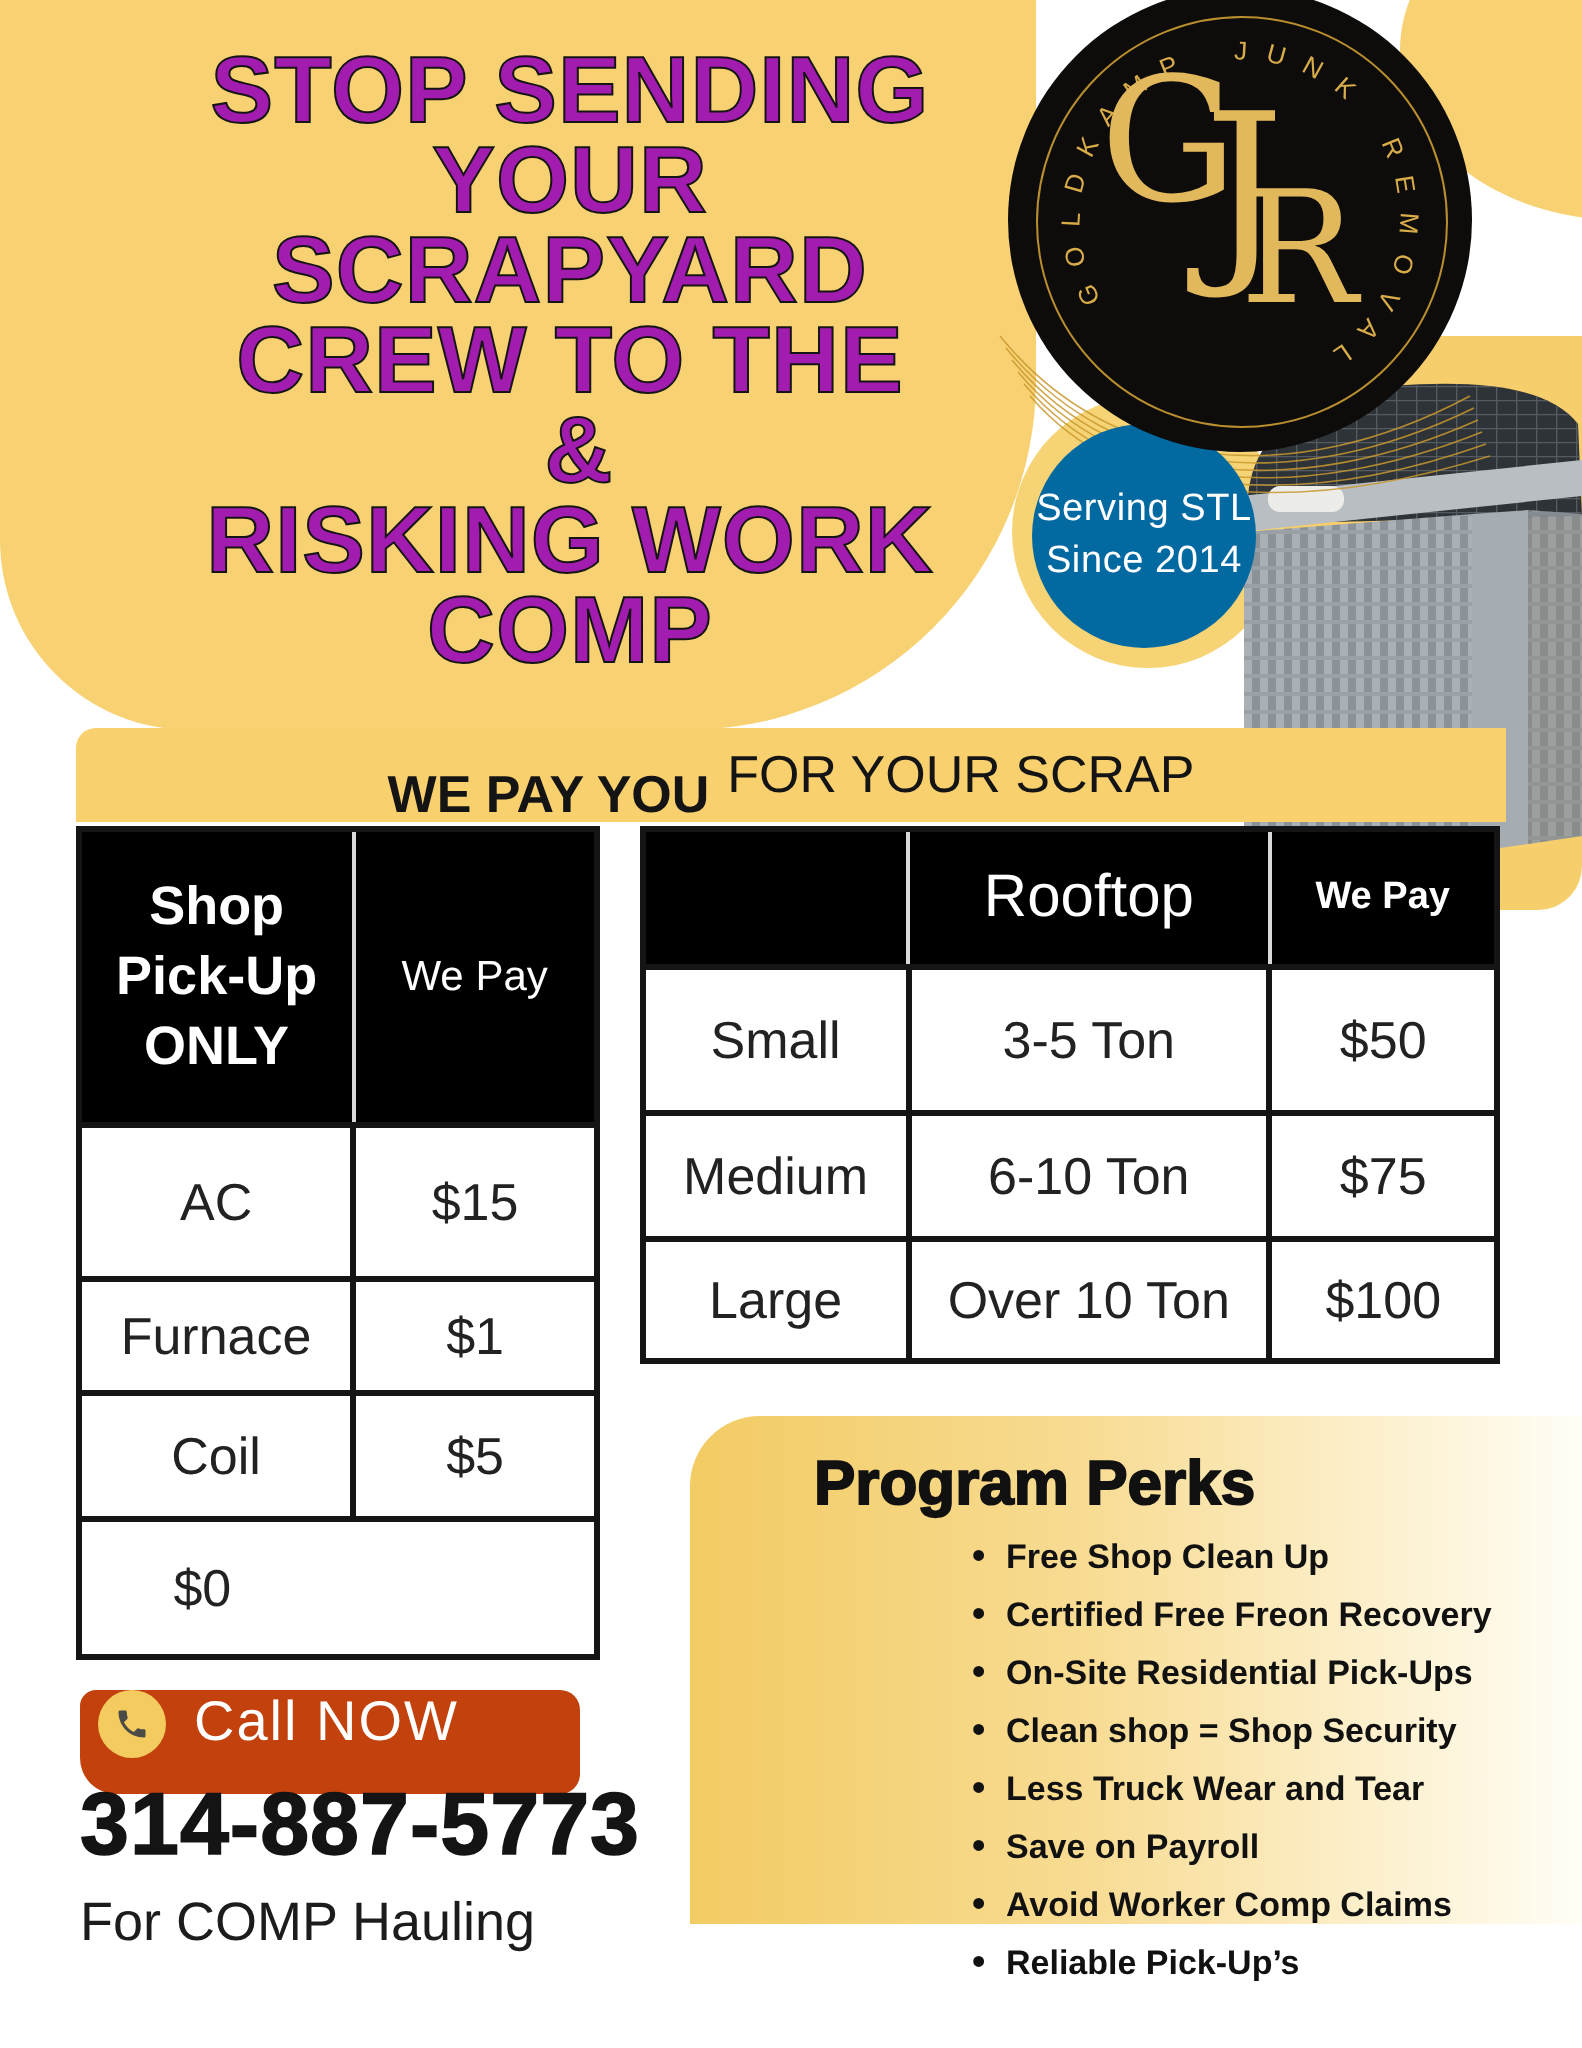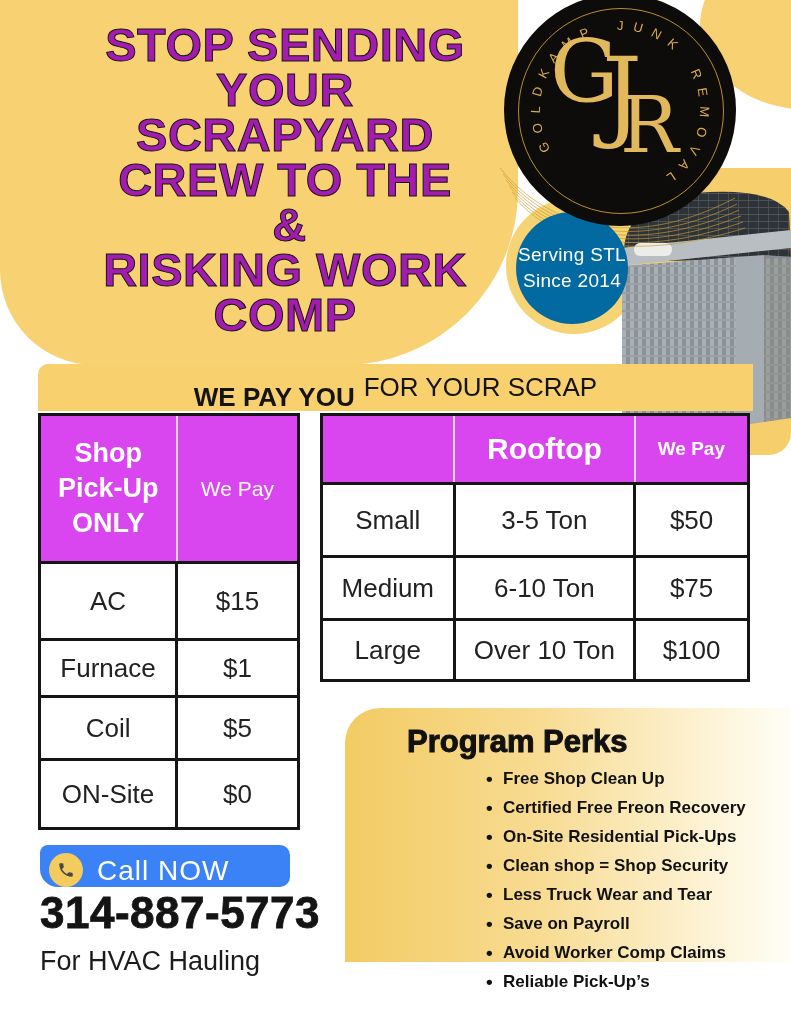--- a/index.html
+++ b/index.html
@@ -44,45 +44,45 @@
   
   .banner{left:38px;top:364px;width:715px;height:47px;background:#F8D06E;z-index:5;
           border-radius:10px 0 0 0;display:flex;align-items:center;justify-content:center;
           font-size:26px;color:#141414;}
   .banner .b-bold{font-weight:700;margin-right:9px;margin-top:20px;}
 
   
   .tbl{z-index:5;background:#fff;border:3px solid #151515;box-sizing:border-box;}
   .shop-table{left:38px;top:413px;width:262px;}
   .roof-table{left:320px;top:413px;width:430px;}
-  .t-head{display:flex;background:#d946ef;color:#fff;align-items:stretch;}
+  .t-head{display:flex;background:#000000;color:#fff;align-items:stretch;}
   .shop-table .t-head{height:145px;}
   .roof-table .t-head{height:66px;}
   .t-cell{display:flex;align-items:center;justify-content:center;text-align:center;}
   .t-head .t-cell + .t-cell{border-left:2px solid #d9d9d9;}
   .t-row{display:flex;border-top:3px solid #151515;color:#222;}
   .t-row .t-cell + .t-cell{border-left:3px solid #151515;}
   .shop-table .c1{width:53%;}  .shop-table .c2{width:47%;}
   .roof-table .c1{width:31%;}  .roof-table .c2{width:42.5%;}  .roof-table .c3{width:26.5%;}
   .shop-head-title{font-size:27px;font-weight:700;line-height:1.3;}
   .shop-head-we{font-size:21px;font-weight:400;}
-  .roof-head-title{font-size:30px;font-weight:700;text-align:center;}
+  .roof-head-title{font-size:30px;font-weight:400;text-align:center;}
   .roof-head-we{font-size:19px;font-weight:700;}
   .t-row{font-size:26px;}
   .shop-table .t-row:nth-of-type(2){height:74px;}
   .shop-table .t-row:nth-of-type(3){height:54px;}
   .shop-table .t-row:nth-of-type(4){height:60px;}
   .shop-table .t-row:nth-of-type(5){height:66px;}
   .roof-table .t-row:nth-of-type(2){height:70px;}
   .roof-table .t-row:nth-of-type(3){height:60px;}
   .roof-table .t-row:nth-of-type(4){height:58px;}
 
   
-  .call-badge{left:40px;top:845px;width:250px;height:42px;background:#3b82f6;z-index:5;
-              border-radius:8px 10px 10px 18px;display:flex;align-items:flex-end;cursor:pointer;}
+  .call-badge{left:40px;top:845px;width:250px;height:52px;background:#c2410c;z-index:5;
+              border-radius:8px 10px 10px 18px;display:flex;align-items:flex-start;cursor:pointer;}
   .call-icon-circle{width:34px;height:34px;border-radius:50%;background:#F4CB5F;
                     margin-left:9px;display:flex;align-items:center;justify-content:center;}
   .call-label{color:#fff;font-size:28px;letter-spacing:1px;margin-left:14px;font-weight:400;}
   .phone{left:40px;top:888px;z-index:5;font-size:44px;font-weight:700;letter-spacing:.5px;
          color:#141414;-webkit-text-stroke:.8px #141414;}
   .tagline{left:40px;top:946px;z-index:5;font-size:27px;color:#1c1c1c;}
 
   
   .perks{left:345px;top:708px;width:446px;height:254px;z-index:3;border-radius:35px 0 0 0;
          background:linear-gradient(90deg,#F2CB63 0%,#F8DC94 45%,#FFFEF6 100%);}
@@ -185,21 +185,20 @@
     </div>
     <div class="t-row">
       <div class="t-cell c1">Furnace</div>
       <div class="t-cell c2">$1</div>
     </div>
     <div class="t-row">
       <div class="t-cell c1">Coil</div>
       <div class="t-cell c2">$5</div>
     </div>
     <div class="t-row">
-      <div class="t-cell c1">ON-Site</div>
       <div class="t-cell c2">$0</div>
     </div>
   </div>
 
   <div class="abs tbl roof-table">
     <div class="t-head">
       <div class="t-cell c1"></div>
       <div class="t-cell c2 roof-head-title">Rooftop</div>
       <div class="t-cell c3 roof-head-we">We Pay</div>
     </div>
@@ -222,21 +221,21 @@
 
   <div class="abs call-badge">
     <div class="call-icon-circle">
       <svg width="18" height="18" viewBox="0 0 24 24">
         <path fill="#4a4a46" d="M6.62 10.79c1.44 2.83 3.76 5.14 6.59 6.59l2.2-2.21c.27-.27.67-.36 1.02-.24 1.12.37 2.33.57 3.57.57.55 0 1 .45 1 1V20c0 .55-.45 1-1 1-9.39 0-17-7.61-17-17 0-.55.45-1 1-1h3.5c.55 0 1 .45 1 1 0 1.25.2 2.45.57 3.57.11.35.03.74-.25 1.02l-2.2 2.2z"></path>
       </svg>
     </div>
     <span class="call-label">Call NOW</span>
   </div>
   <div class="abs phone">314-887-5773</div>
-  <div class="abs tagline">For HVAC Hauling</div>
+  <div class="abs tagline">For COMP Hauling</div>
 
   <div class="abs perks">
     <div class="perks-title">Program Perks</div>
     <ul class="perks-list">
       <li>Free Shop Clean Up</li>
       <li>Certified Free Freon Recovery</li>
       <li>On-Site Residential Pick-Ups</li>
       <li>Clean shop = Shop Security</li>
       <li>Less Truck Wear and Tear</li>
       <li>Save on Payroll</li>

